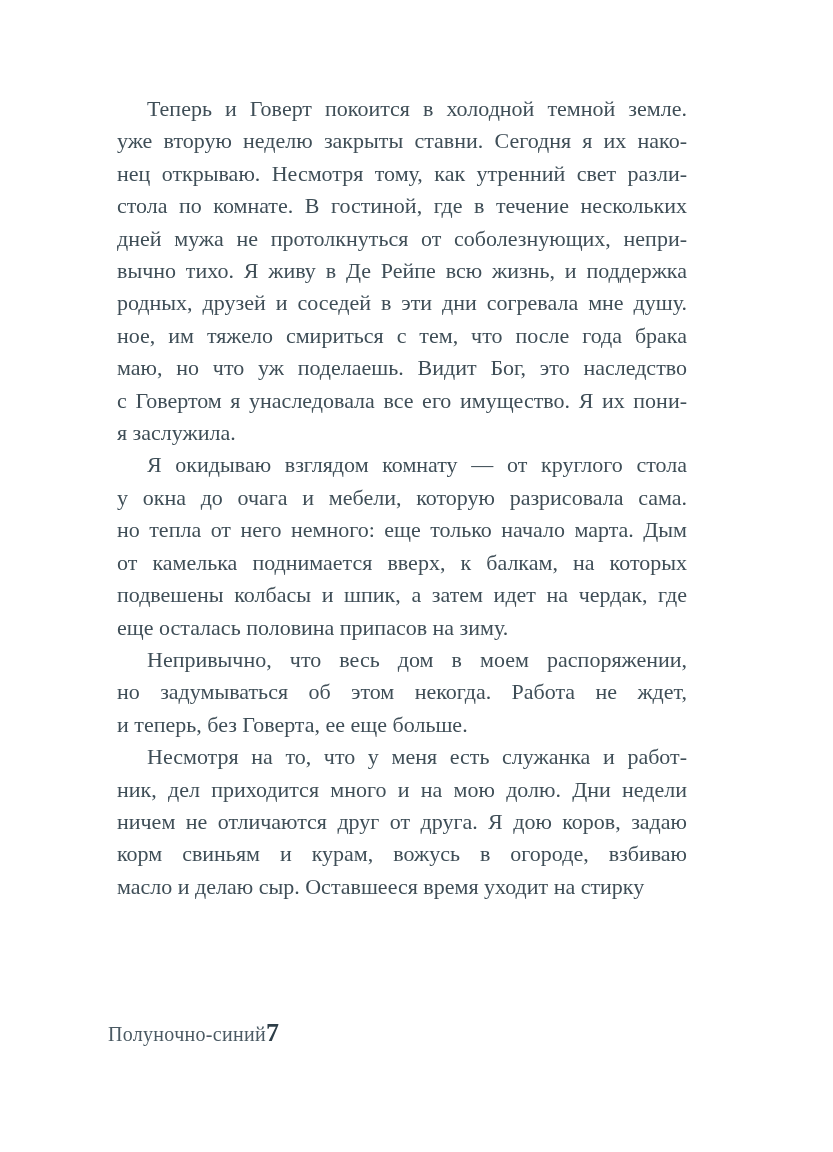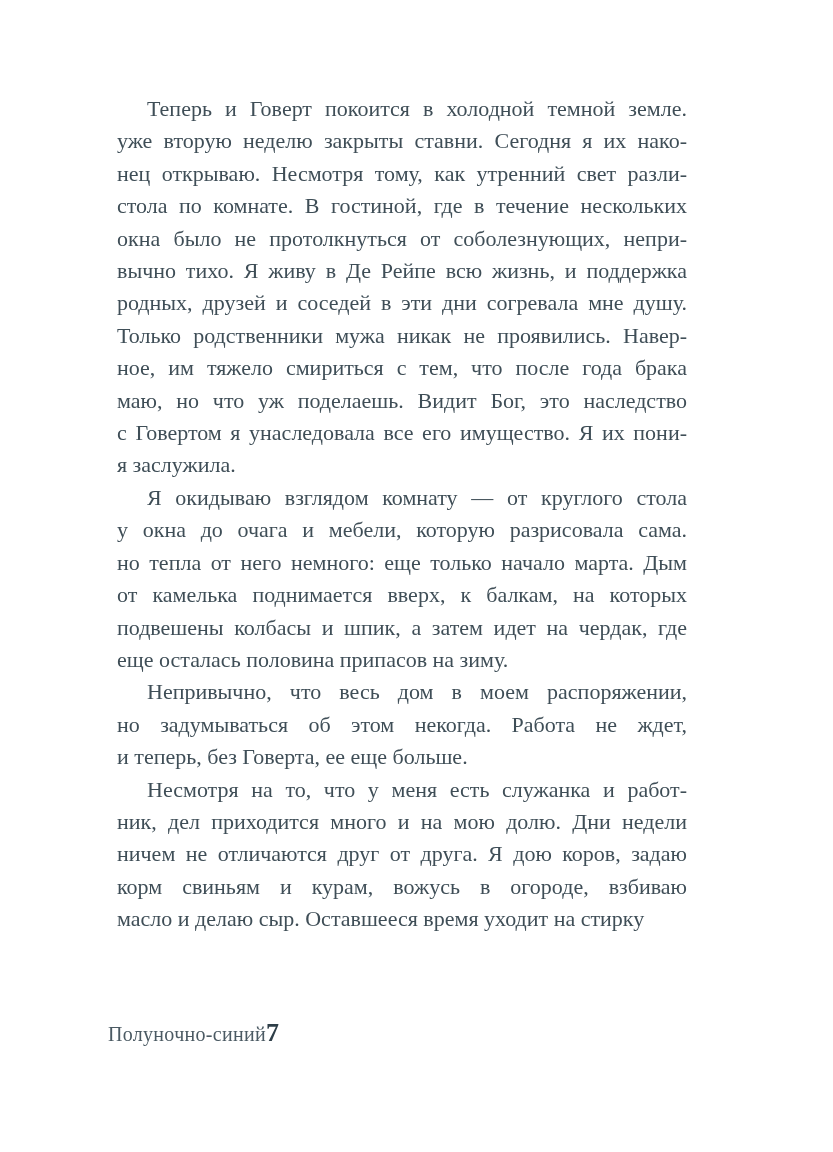--- a/index.html
+++ b/index.html
@@ -62,24 +62,23 @@
 </head>
 <body>
 
 <div class="page">
   <div class="body-text">
       <div class="paragraph">
         <div class="line first">Теперь и Говерт покоится в холодной темной земле.</div>
         <div class="line">уже вторую неделю закрыты ставни. Сегодня я их нако-</div>
         <div class="line">нец открываю. Несмотря тому, как утренний свет разли-</div>
         <div class="line">стола по комнате. В гостиной, где в течение нескольких</div>
-        <div class="line">окна было не протолкнуться от соболезнующих, непри-</div>
+        <div class="line">дней мужа не протолкнуться от соболезнующих, непри-</div>
         <div class="line">вычно тихо. Я живу в Де Рейпе всю жизнь, и поддержка</div>
         <div class="line">родных, друзей и соседей в эти дни согревала мне душу.</div>
-        <div class="line">Только родственники мужа никак не проявились. Навер-</div>
         <div class="line">ное, им тяжело смириться с тем, что после года брака</div>
         <div class="line">маю, но что уж поделаешь. Видит Бог, это наследство</div>
         <div class="line">с Говертом я унаследовала все его имущество. Я их пони-</div>
         <div class="line last">я заслужила.</div>
       </div>
       <div class="paragraph">
         <div class="line first">Я окидываю взглядом комнату — от круглого стола</div>
         <div class="line">у окна до очага и мебели, которую разрисовала сама.</div>
         <div class="line">но тепла от него немного: еще только начало марта. Дым</div>
         <div class="line">от камелька поднимается вверх, к балкам, на которых</div>

